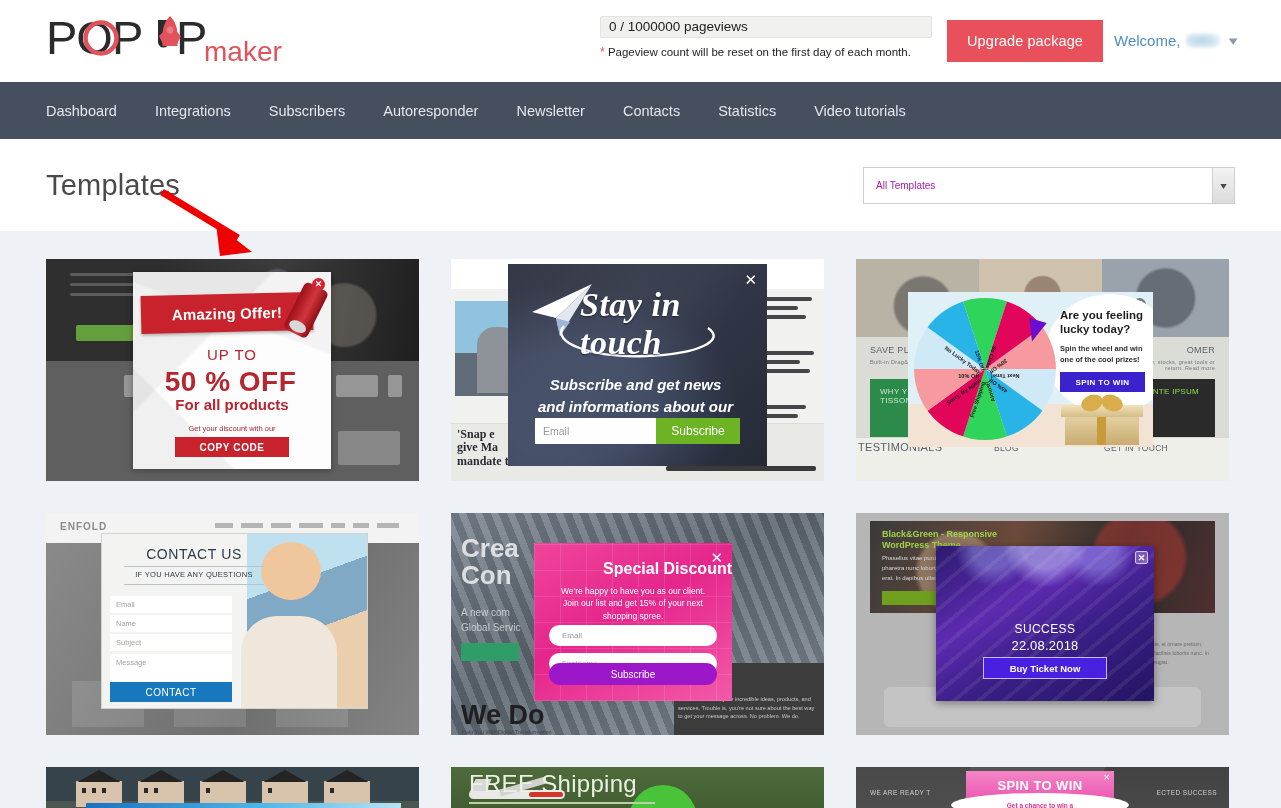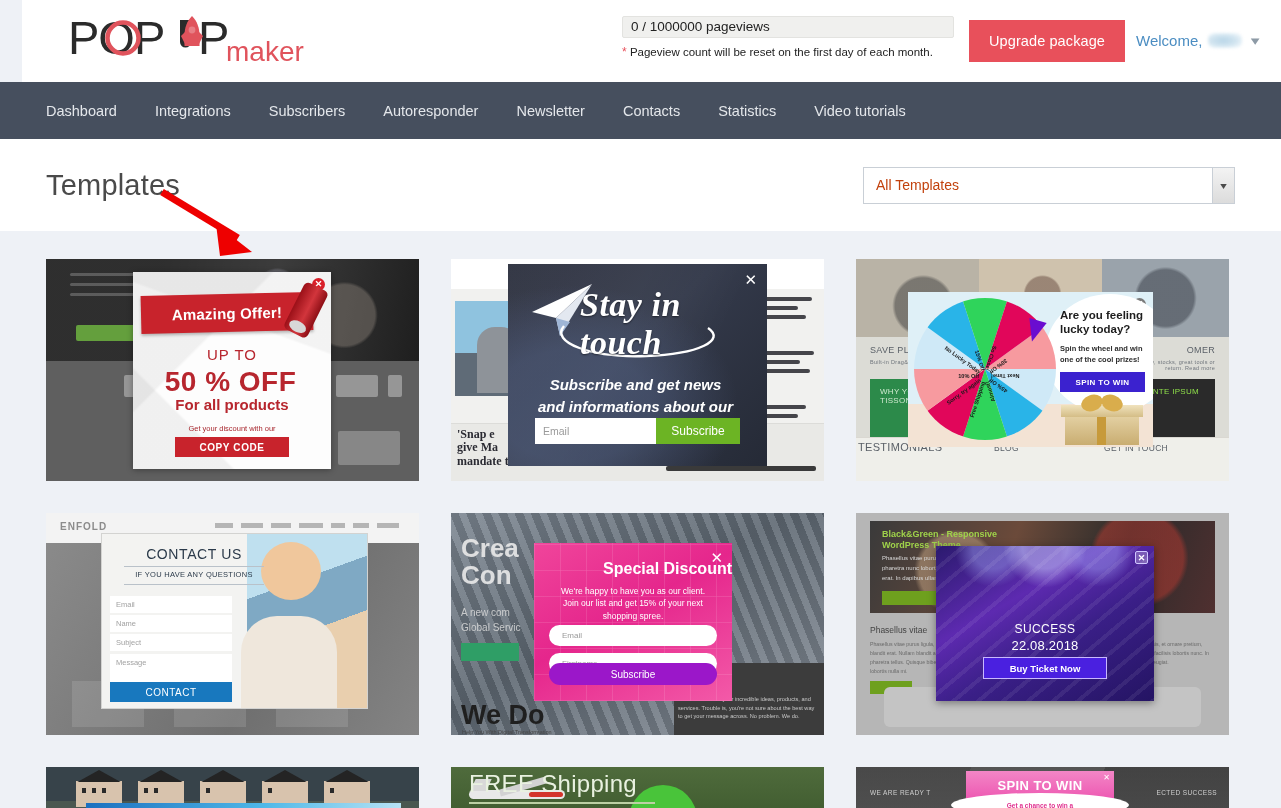--- a/index.html
+++ b/index.html
@@ -11,21 +11,20 @@
     -webkit-font-smoothing: antialiased;
   }
 
   
   .topbar {
     height: 82px;
     background: #ffffff;
     display: flex;
     align-items: center;
     position: relative;
-    margin-left: 22px;
   }
   .logo {
     margin-left: 46px;
     display: flex;
     align-items: flex-end;
     height: 58px;
     position: relative;
     width: 240px;
   }
   .logo svg { display: block; }
@@ -135,22 +134,22 @@
     width: 372px;
     height: 37px;
     border: 1px solid #c9cfd6;
     background: #fff;
     display: flex;
     align-items: center;
     cursor: pointer;
   }
   .select-value {
     padding-left: 12px;
-    font-size: 14px;
-    color: #c2410c;
+    font-size: 10px;
+    color: #a21caf;
   }
   .select-btn {
     position: absolute;
     right: 0; top: 0; bottom: 0;
     width: 22px;
     background: linear-gradient(#f3f3f3, #dcdcdc);
     border-left: 1px solid #c9cfd6;
     display: flex;
     align-items: center;
     justify-content: center;
@@ -721,25 +720,20 @@
       <div class="p5-btn">Subscribe</div>
     </div>
   </div>
 
   <div class="card">
     <div class="bg c6bg">
       <div class="hero"></div>
       <div class="ht">Black&amp;Green - Responsive WordPress Theme</div>
       <div class="hp">Phasellus vitae purus ligula, metus, posuere pharetra nunc lobortis nunc in nulla ornare et erat. In dapibus ullamcorper.</div>
       <div class="hb"></div>
-      <div class="col" style="left:14px">
-        <div class="colt">Phasellus vitae</div>
-        <div class="colp">Phasellus vitae purus ligula, sit amet tincidunt blandit erat. Nullam blandit adit metus gravida pharetra tellus. Quisque bibendum at, facilisis lobortis nulla mi.</div>
-        <div class="colb"></div>
-      </div>
       <div class="col" style="left:132px">
         <div class="colt">&nbsp;</div>
         <div class="colp">&nbsp;</div>
       </div>
       <div class="col" style="right:14px;width:100px">
         <div class="colt">ursus</div>
         <div class="colp">Vestibulum facilisis, et ornare pretium, posuere phareta facilisis lobortis nunc. In viverra sit amet feugiat.</div>
       </div>
       <div class="shadow"></div>
     </div>

